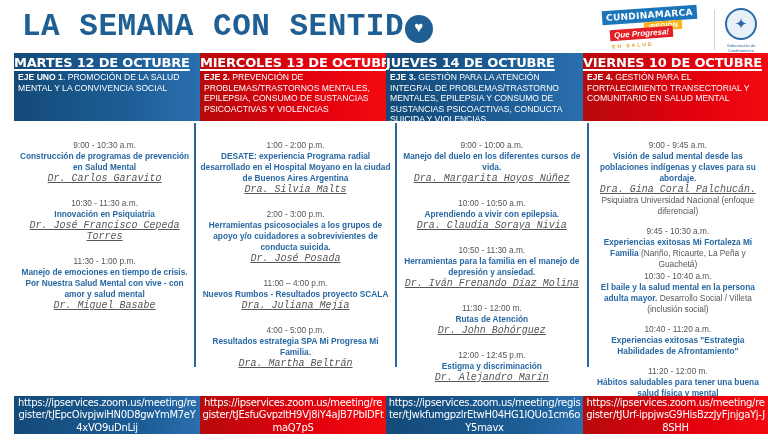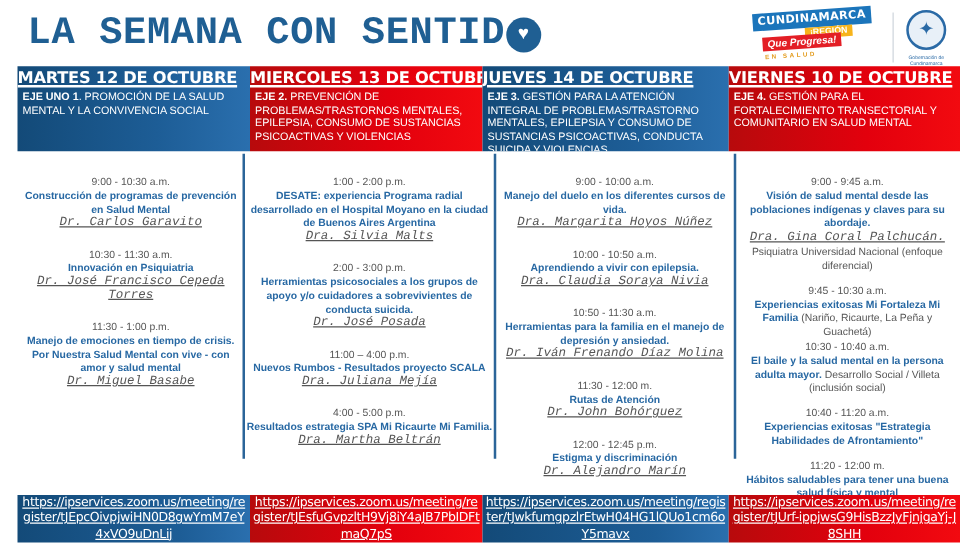--- a/index.html
+++ b/index.html
@@ -65,21 +65,21 @@
     .session { margin-bottom: 14px; padding: 0 2px; }
     .session .time { font-size: 8.3px; color: #555; line-height: 11px; }
     .session .topic { font-size: 8.3px; font-weight: bold; color: #2768a3; line-height: 11px; }
     .session .speaker { font-size: 10px; font-style: italic; color: #555; text-decoration: underline; line-height: 11px; font-family: Liberation Mono, monospace; }
     .session .note { font-size: 8.3px; color: #555; line-height: 11px; font-style: normal; font-weight: normal; }
 
     .links { position: absolute; left: 14px; top: 396px; width: 754px; height: 38px; display: flex; }
     .link-cell {
       height: 38px; color: #fff; text-align: center; font-size: 10px; line-height: 12.3px;
       padding: 1px 2px 0 2px; word-break: break-all; overflow: hidden;
-      font-family: "DejaVu Sans", sans-serif; letter-spacing: -0.3px; text-decoration: underline;
+      font-family: "DejaVu Sans", sans-serif; letter-spacing: -0.3px;
     }
     .link-cell.blue { background: linear-gradient(90deg, #134a78 0%, #1d5d96 70%, #2a6fae 100%); }
     .link-cell.red { background: linear-gradient(90deg, #b70a0c 0%, #e3000d 60%, #f20a10 100%); }
   </style>
 </head>
 <body>
 
 <div class="title">
   <span>LA SEMANA CON SENTID</span><span class="heart">♥</span>
 </div>
@@ -146,21 +146,21 @@
       <div class="topic">Herramientas psicosociales a los grupos de apoyo y/o cuidadores a sobrevivientes de conducta suicida.</div>
       <div class="speaker">Dr. José Posada</div>
     </div>
     <div class="session">
       <div class="time">11:00 – 4:00 p.m.</div>
       <div class="topic">Nuevos Rumbos - Resultados proyecto SCALA</div>
       <div class="speaker">Dra. Juliana Mejía</div>
     </div>
     <div class="session">
       <div class="time">4:00 - 5:00 p.m.</div>
-      <div class="topic">Resultados estrategia SPA Mi Ricaurte Mi Familia.</div>
+      <div class="topic">Resultados estrategia SPA Mi Progresa Mi Familia.</div>
       <div class="speaker">Dra. Martha Beltrán</div>
     </div>
   </div>
 
   <div class="col" style="width:197px">
     <div class="vline" style="right:-1px"></div>
     <div class="session">
       <div class="time">9:00 - 10:00 a.m.</div>
       <div class="topic">Manejo del duelo en los diferentes cursos de vida.</div>
       <div class="speaker">Dra. Margarita Hoyos Núñez</div>

